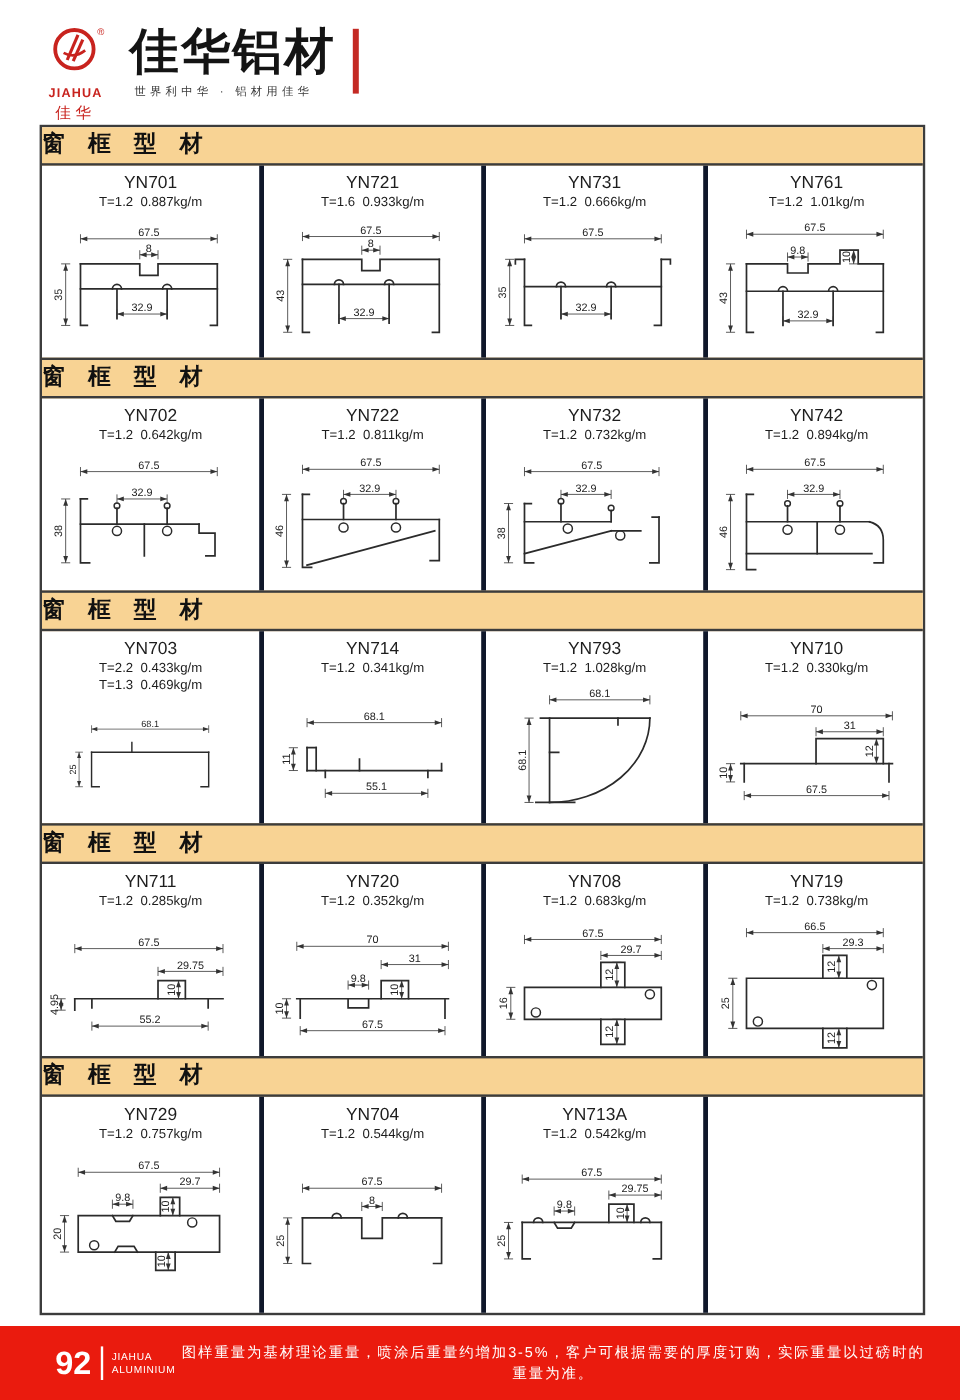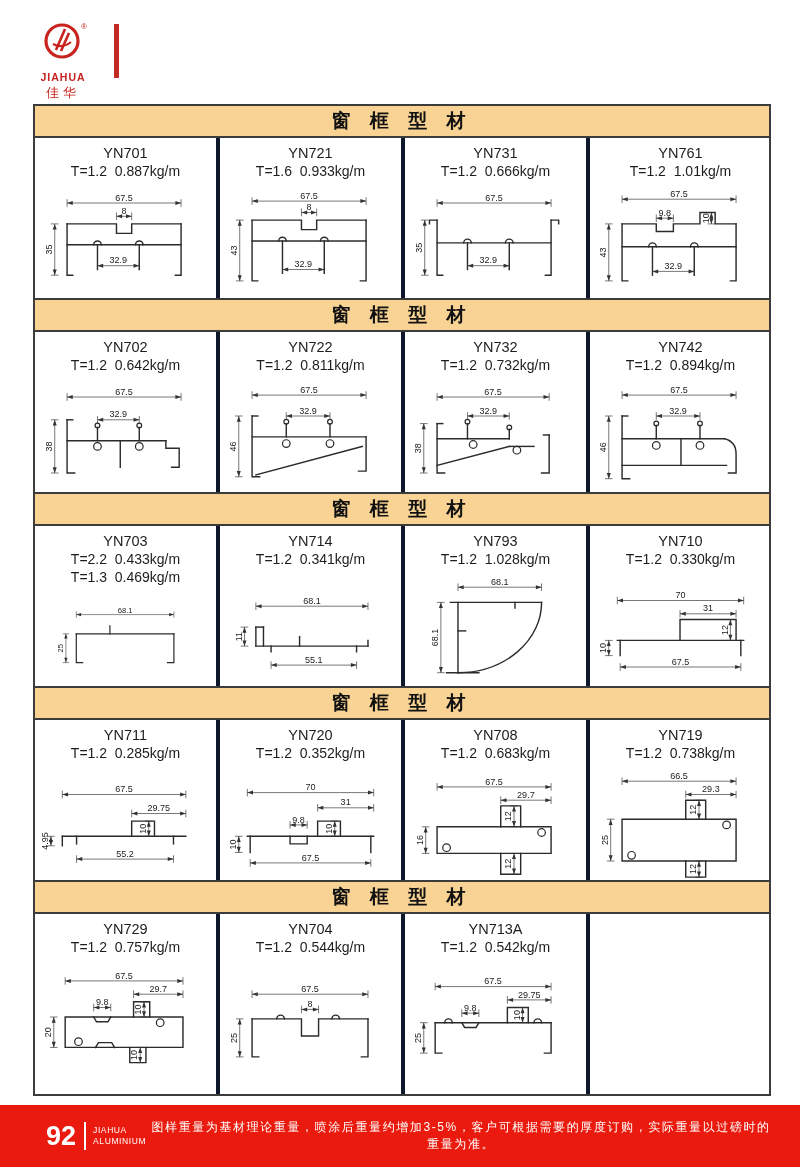--- a/index.html
+++ b/index.html
@@ -13,28 +13,28 @@
   .company-block{margin-left:8px;padding-top:6px;}
   .company{font-size:41px;font-weight:bold;color:#141414;line-height:1.05;letter-spacing:2px;}
   .tagline{font-size:9.5px;color:#3a3a3a;letter-spacing:3.5px;margin-top:5px;padding-left:4px;}
   .red-divider{width:5px;height:54px;background:#c42a24;margin:8px 13px 0 14px;}
   .title-block{padding-top:6px;}
   .title-cn{font-size:29px;font-weight:bold;color:#141414;letter-spacing:1px;line-height:1.1;}
   .title-en{font-size:12.5px;color:#2d2d2d;margin-top:3px;letter-spacing:0.8px;}
   
   .table{position:absolute;top:104px;left:33px;width:734px;border:2px solid #3c3c3c;background:#fff;}
   .band{background:#f8d394;border-bottom:2px solid #3c3c3c;height:30px;line-height:30px;
-        text-align:center;font-size:19px;font-weight:bold;color:#111;letter-spacing:7px;}
+        text-align:left;font-size:19px;font-weight:bold;color:#111;letter-spacing:7px;}
   .psec + .psec .band{border-top:2px solid #3c3c3c;}
   .row{display:grid;grid-template-columns:repeat(4,1fr);}
   .cell{border-right:4px solid #0f172a;min-height:160px;text-align:center;padding-top:7px;box-sizing:border-box;}
   .cell:last-child{border-right:none;}
   .psec:last-child .cell{min-height:180px;}
   .code{font-size:14.5px;color:#1d1d1d;margin-bottom:2px;}
-  .spec{font-size:14px;color:#1d1d1d;white-space:pre;line-height:1.25;}
+  .spec{font-size:11px;color:#1d1d1d;white-space:pre;line-height:1.25;}
   .draw{display:block;margin:3px auto 0;}
   .draw text{font-family:"Liberation Sans",sans-serif;font-size:9.5px;fill:#222;}
   
   .ftr{position:absolute;left:0;right:0;bottom:0;height:62px;background:#ea1b0e;color:#fff;
        display:flex;align-items:center;}
   .page-no{font-size:27px;font-weight:bold;margin-left:46px;line-height:1;}
   .f-div{width:2px;height:28px;background:#ffffff;margin:0 7px 0 8px;}
   .f-brand{font-size:8.5px;letter-spacing:0.6px;line-height:1.3;text-transform:uppercase;}
   .f-note{flex:1;text-align:center;font-size:12px;letter-spacing:1.6px;padding-right:24px;}
 </style>
@@ -47,20 +47,24 @@
     <div class="logo-block">
       <svg width="50" height="46" viewBox="0 0 50 46">
         <circle cx="24" cy="21" r="16" fill="none" stroke="#c8231e" stroke-width="3.2"></circle>
         <path d="M18,30 L27,9" stroke="#c8231e" stroke-width="2.6" fill="none"></path>
         <path d="M23,31 L31,13" stroke="#c8231e" stroke-width="2.6" fill="none"></path>
         <path d="M15,24 Q24,29 33,22" stroke="#c8231e" stroke-width="2.2" fill="none"></path>
         <text x="43" y="9" font-size="8" fill="#c8231e">®</text>
       </svg>
       <div class="logo-en">JIAHUA</div>
       <div class="logo-cn">佳华</div>
+    </div>
+    <div class="company-block">
+      <div class="company">佳华铝材</div>
+      <div class="tagline">世界利中华 · 铝材用佳华</div>
     </div>
     <div class="red-divider"></div>
   </div>
 
   <div class="table" id="sections">
       <div class="psec">
         <div class="band">窗 框 型 材</div>
         <div class="row">
           <div class="cell">
             <div class="code">YN701</div>

